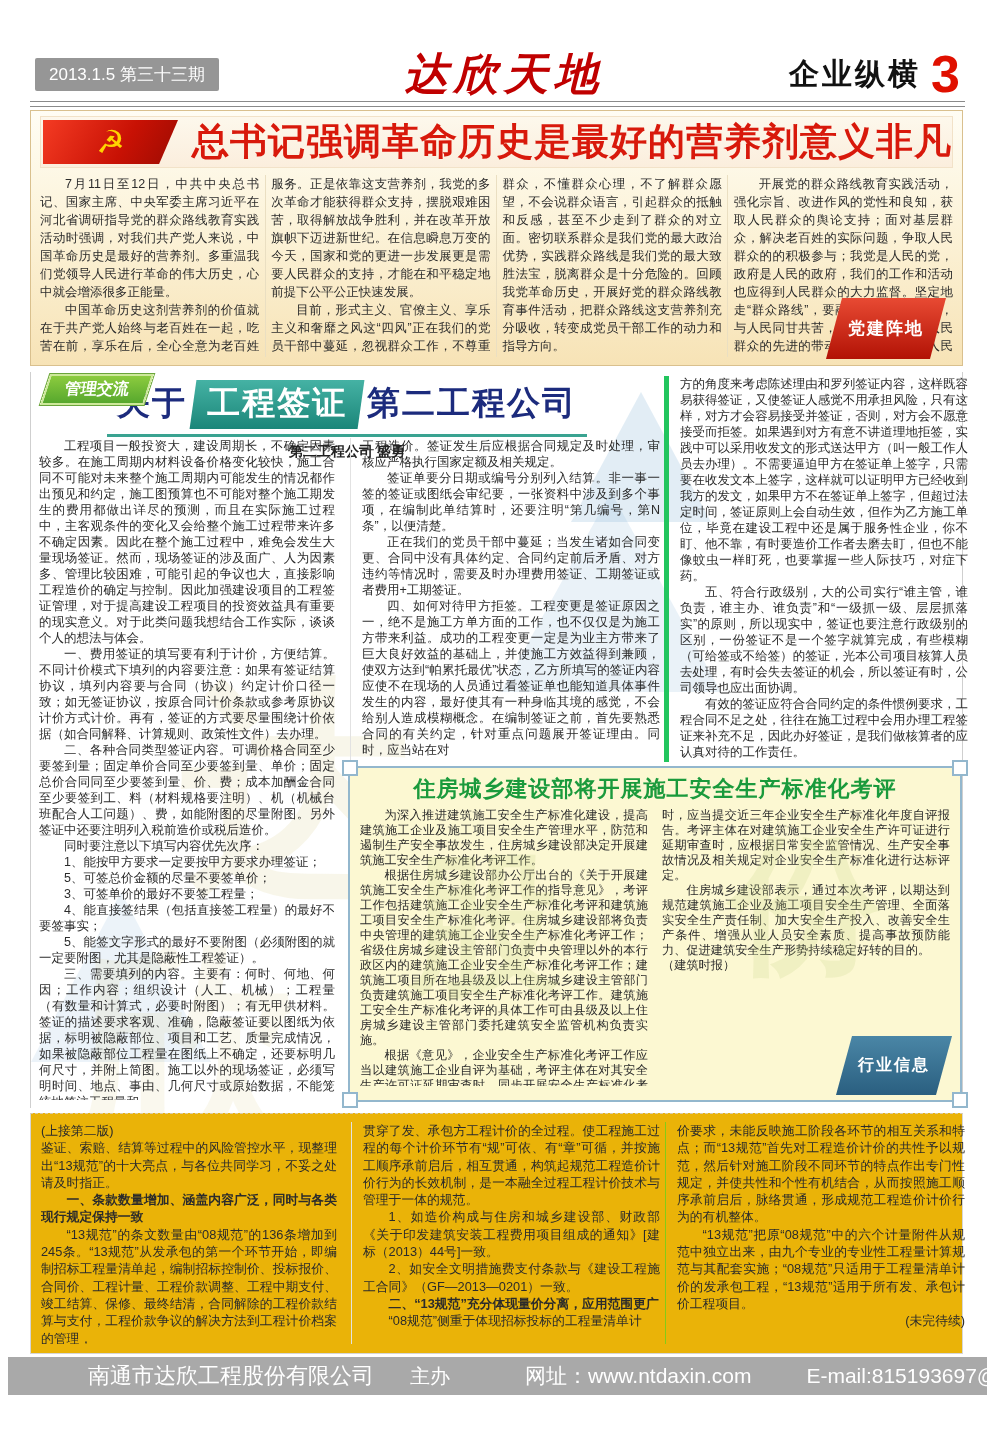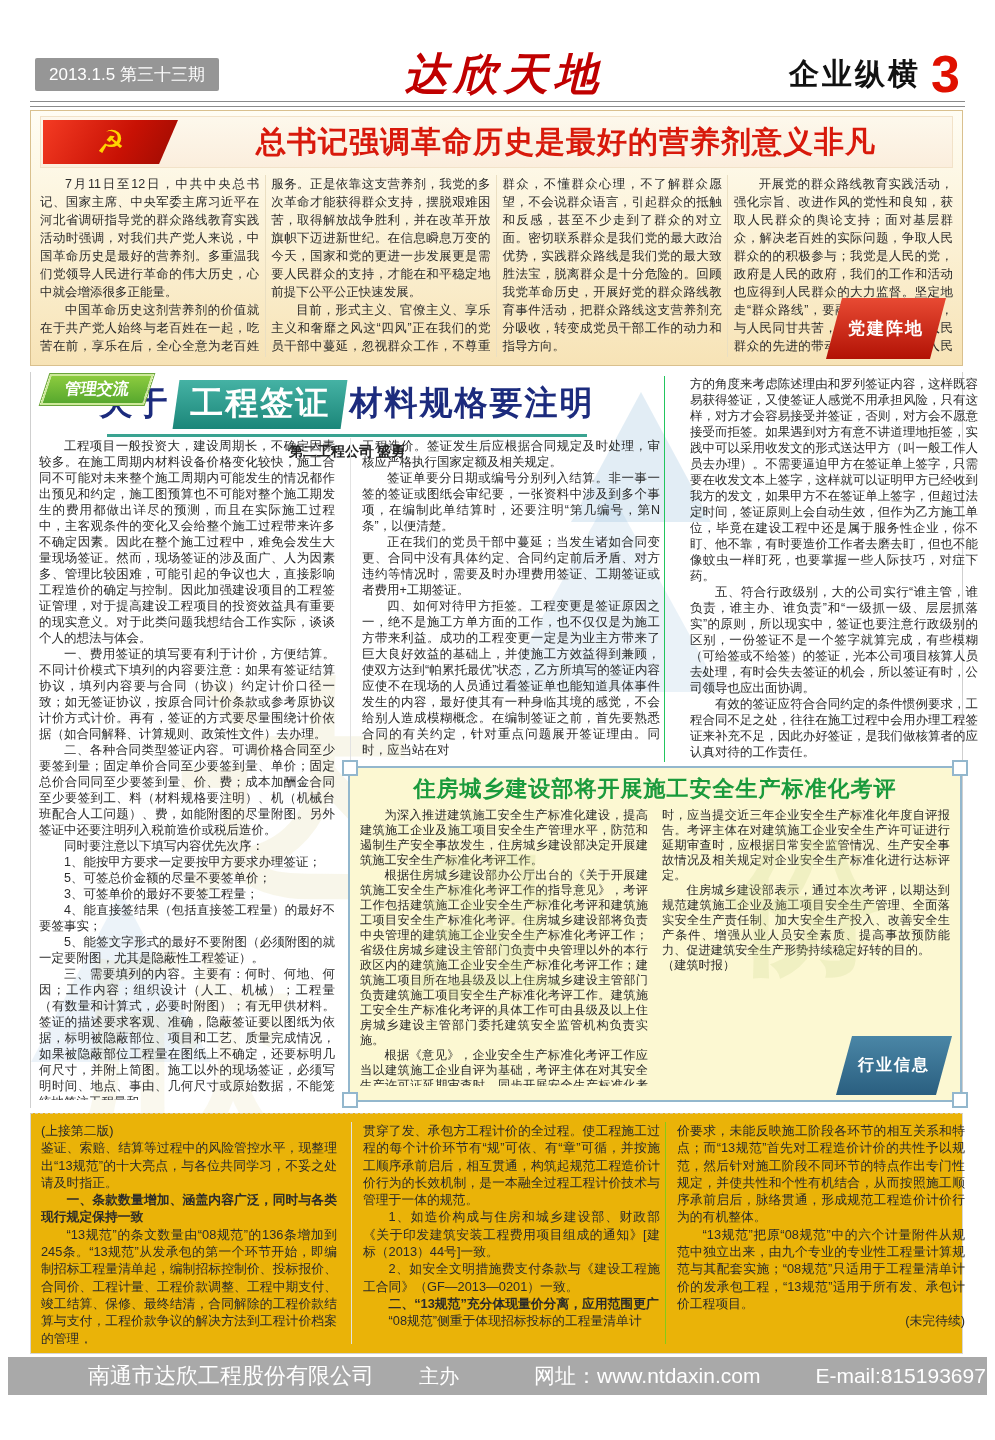--- a/index.html
+++ b/index.html
@@ -13,21 +13,21 @@
   .section-name{font-size:30px;font-weight:bold;color:#111;letter-spacing:3px;margin-right:10px;}
   .page-num{font-size:52px;font-weight:bold;color:#e01000;line-height:1;}
   #rule{position:absolute;left:30px;right:30px;top:101px;height:4px;border-top:1px solid #8a8a8a;border-bottom:1px solid #8a8a8a;}
   
   #a1{position:absolute;left:30px;top:110px;width:933px;height:256px;border:1px solid #d9c08e;
       background:linear-gradient(180deg,#fffdf4 0%,#fcf3d9 45%,#f7e3b6 100%);box-sizing:border-box;padding:5px 9px;}
   .a1-head{display:flex;height:50px;background:linear-gradient(180deg,#fdf8ec,#fbeedd);align-items:center;border:1px solid #f2e2c8;}
   .emblem{width:135px;height:44px;margin:2px;background:linear-gradient(120deg,#f43b23 0%,#c81104 60%,#9c0b02 100%);
           display:flex;align-items:center;justify-content:center;color:#ffd400;font-size:32px;
           clip-path:polygon(0 0,100% 0,86% 100%,0 100%);}
-  .a1-headline{flex:1;text-align:center;color:#d8190b;font-size:30px;font-weight:bold;letter-spacing:1px;white-space:nowrap;}
+  .a1-headline{flex:1;text-align:right;color:#d8190b;font-size:37px;font-weight:bold;letter-spacing:1px;white-space:nowrap;}
   .a1-body{margin-top:7px;height:182px;columns:4;column-gap:12px;column-rule:1px solid #eadfc2;
            font-size:12.5px;line-height:18px;text-align:justify;overflow:hidden;column-fill:auto;}
   .a1-body p{margin:0;text-indent:2em;}
   .ribbon{position:absolute;color:#fff;font-weight:bold;font-size:17px;letter-spacing:2px;
           padding:19px 22px;clip-path:polygon(16px 0,100% 0,calc(100% - 16px) 100%,0 100%);}
   .ribbon-red{right:16px;bottom:6px;background:linear-gradient(180deg,#e84a33,#b21205);}
   
   #a2{position:absolute;left:30px;top:372px;width:933px;height:736px;border-left:1px solid #cfcfcf;
       border-right:1px solid #cfcfcf;box-sizing:border-box;background:#fff;}
   .wm-layer{position:absolute;inset:0;pointer-events:none;z-index:0;}
@@ -43,21 +43,21 @@
   .title-hl{display:inline-block;background:linear-gradient(180deg,#45b2a4,#1b8679);color:#fff;
             padding:1px 14px 3px;margin:0 6px;transform:skewX(-8deg);}
   .title-hl span{display:inline-block;transform:skewX(8deg);}
   .a2-underline{width:480px;height:3px;background:#3aa391;margin:5px auto 6px;}
   .a2-byline{font-size:14px;font-weight:bold;color:#222;}
   .tcol{position:absolute;font-size:12.5px;line-height:16px;text-align:justify;overflow:hidden;z-index:2;}
   .tcol p{margin:0;text-indent:2em;}
   .tcol p.noindent{text-indent:0;}
   .a2-col1{left:8px;top:66px;width:296px;height:662px;}
   .a2-col2{left:319px;top:66px;width:298px;height:324px;border-left:1px solid #e2e2e2;padding-left:11px;}
-  .a2-col3{left:633px;top:4px;width:288px;height:386px;border-left:1px solid #22c55e;padding-left:25px;}
+  .a2-col3{left:633px;top:4px;width:288px;height:386px;border-left:5px solid #22c55e;padding-left:11px;}
   
   .notice{position:absolute;left:317px;top:394px;width:614px;height:336px;background:#fcf8d2;
           border:2px solid #93b7cd;box-sizing:border-box;padding:4px 10px;z-index:2;}
   .notice .corner{position:absolute;width:12px;height:12px;border:2px solid #93b7cd;background:#fff;}
   .c-tl{left:-8px;top:-8px;} .c-tr{right:-8px;top:-8px;} .c-bl{left:-8px;bottom:-8px;} .c-br{right:-8px;bottom:-8px;}
   .n-title{text-align:center;color:#1a9a3c;font-size:22px;font-weight:bold;letter-spacing:1px;margin:2px 0 4px;}
   .n-cols{display:flex;gap:14px;}
   .n-col{width:50%;font-size:12.2px;line-height:15px;text-align:justify;height:278px;overflow:hidden;}
   .n-col p{margin:0;text-indent:2em;}
   .n-col p.noindent{text-indent:0;}
@@ -72,21 +72,21 @@
   .b-col p.noindent{text-indent:0;}
   .b-col p.bold{font-weight:bold;}
   .b-col p.right{text-align:right;text-indent:0;}
   .b-col1{left:10px;width:296px;}
   .b-col2{left:320px;width:297px;border-left:1px solid #e2e2e2;padding-left:11px;}
   .b-col3{left:634px;width:288px;border-left:1px solid #84cc16;padding-left:11px;}
   
   #footer{position:absolute;left:8px;top:1357px;width:979px;height:38px;background:#a9a9a9;
           display:flex;align-items:center;color:#fff;white-space:nowrap;}
   .f-company{font-size:22px;margin-left:80px;}
-  .f-sponsor{font-size:20px;margin-left:45px;}
+  .f-sponsor{font-size:20px;margin-left:36px;}
   .f-web{font-size:21px;margin-left:75px;}
   .f-mail{font-size:21px;margin-left:55px;}
 </style>
 </head>
 <body>
 
 <div id="page">
 
   <div id="masthead">
     <div class="issue-box">2013.1.5 第三十三期</div>
@@ -116,21 +116,21 @@
       <div class="wm-tri" style="left:470px;top:120px;border-left:110px solid transparent;border-right:110px solid transparent;border-bottom:200px solid rgba(150,190,220,0.20);"></div>
       <div class="wm-tri" style="left:0px;top:520px;border-left:90px solid transparent;border-right:90px solid transparent;border-bottom:170px solid rgba(150,190,220,0.18);"></div>
       <div class="wm-char" style="left:150px;top:300px;">达</div>
       <div class="wm-char" style="left:40px;top:560px;color:rgba(213,200,125,0.13);">欣</div>
     </div>
 
     <div class="a2-badge"><span>管理交流</span></div>
 
     <div class="a2-head">
       <div class="a2-title">
-        <span>关于</span><span class="title-hl"><span>工程签证</span></span><span>材料规格要注明</span>
+        <span>关于</span><span class="title-hl"><span>工程签证</span></span><span>第二工程公司</span>
       </div>
       <div class="a2-underline"></div>
       <div class="a2-byline">第二工程公司 盛勇</div>
     </div>
 
     <div class="tcol a2-col1">
         <p>工程项目一般投资大，建设周期长，不确定因素较多。在施工周期内材料设备价格变化较快，施工合同不可能对未来整个施工周期内可能发生的情况都作出预见和约定，施工图预算也不可能对整个施工期发生的费用都做出详尽的预测，而且在实际施工过程中，主客观条件的变化又会给整个施工过程带来许多不确定因素。因此在整个施工过程中，难免会发生大量现场签证。然而，现场签证的涉及面广、人为因素多、管理比较困难，可能引起的争议也大，直接影响工程造价的确定与控制。因此加强建设项目的工程签证管理，对于提高建设工程项目的投资效益具有重要的现实意义。对于此类问题我想结合工作实际，谈谈个人的想法与体会。</p>
         <p>一、费用签证的填写要有利于计价，方便结算。不同计价模式下填列的内容要注意：如果有签证结算协议，填列内容要与合同（协议）约定计价口径一致；如无签证协议，按原合同计价条款或参考原协议计价方式计价。再有，签证的方式要尽量围绕计价依据（如合同解释、计算规则、政策性文件）去办理。</p>
         <p>二、各种合同类型签证内容。可调价格合同至少要签到量；固定单价合同至少要签到量、单价；固定总价合同同至少要签到量、价、费；成本加酬金合同至少要签到工、料（材料规格要注明）、机（机械台班配合人工问题）、费，如能附图的尽量附图。另外签证中还要注明列入税前造价或税后造价。</p>
         <p>同时要注意以下填写内容优先次序：</p>

